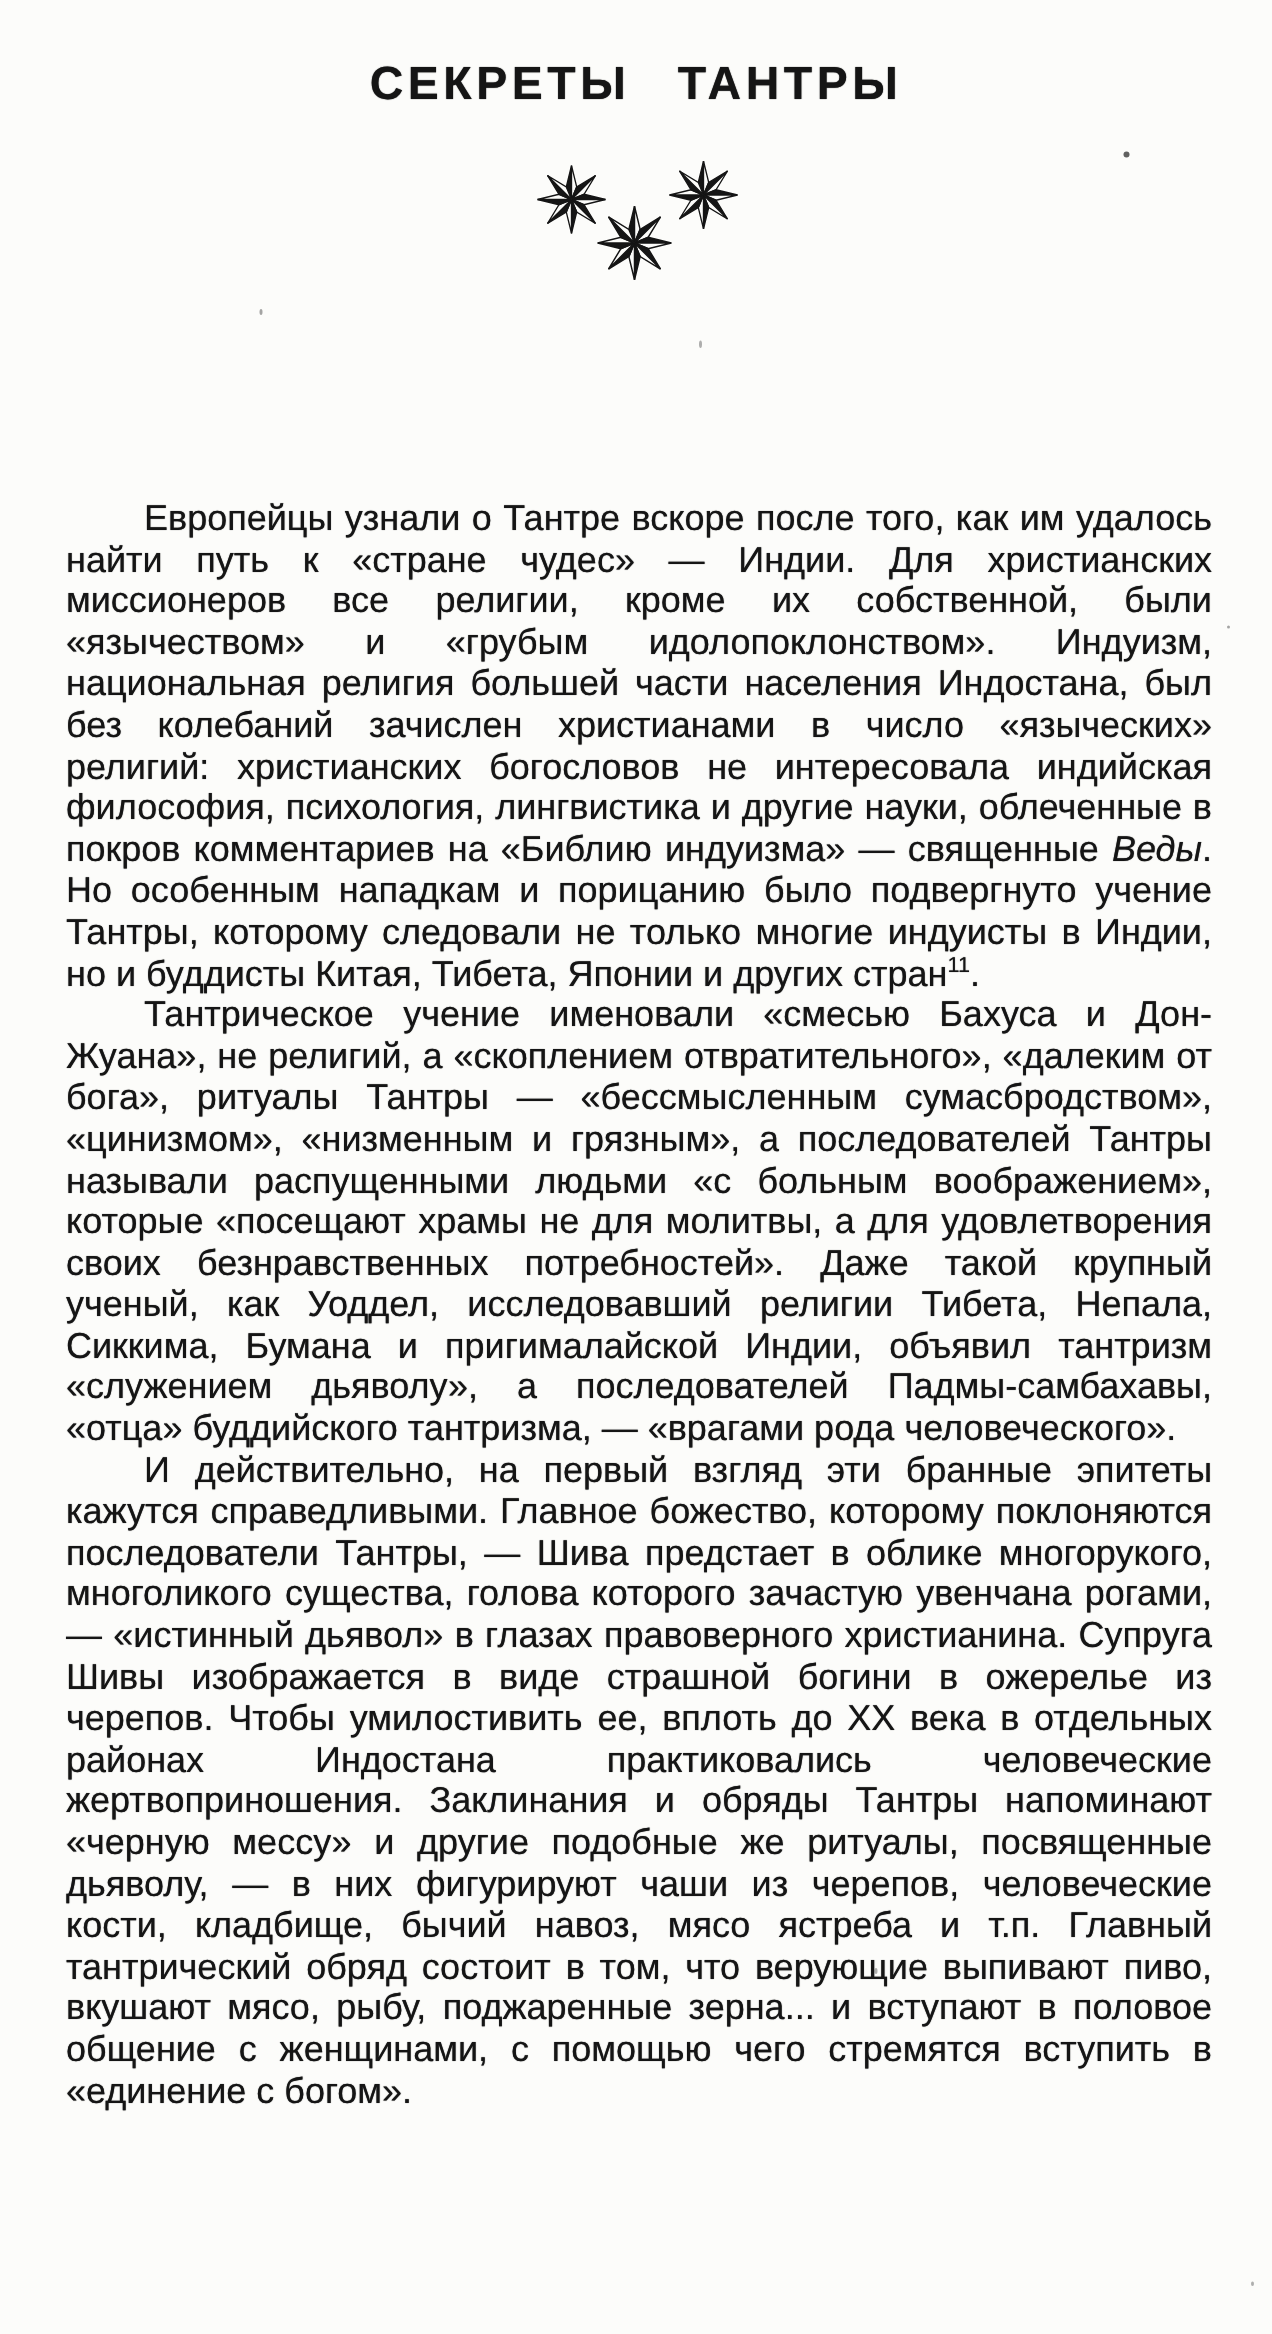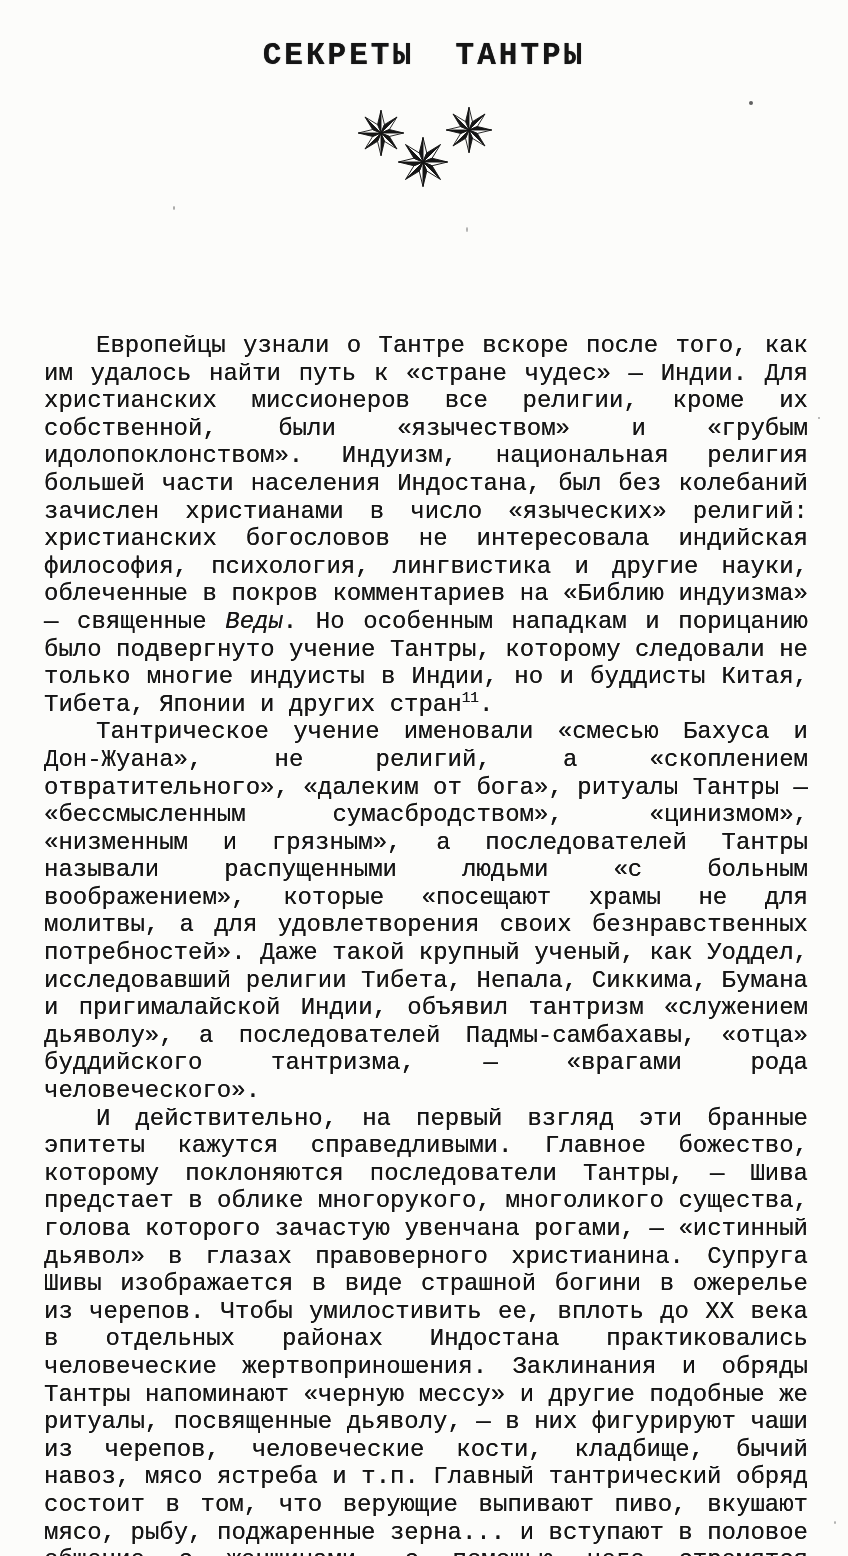--- a/index.html
+++ b/index.html
@@ -2,21 +2,21 @@
 <html lang="ru"><head>
 <meta charset="utf-8">
 <style>
   html,body{margin:0;padding:0;background:#ffffff;}
   .page{
     position:relative;
     width:848px;height:1556px;
     margin:0 auto;
     background:#fcfcfa;
     color:#151515;
-    font-family:Liberation Mono, monospace;
+    font-family:Liberation Sans, sans-serif;
     overflow:hidden;
   }
   .page-title{
     position:absolute;top:38px;left:0;width:100%;
     text-align:center;
     font-size:31px;font-weight:bold;
     letter-spacing:3px;word-spacing:20px;
     text-shadow:0 0 0.7px rgba(20,20,20,.9);
   }
   .star{position:absolute;}

